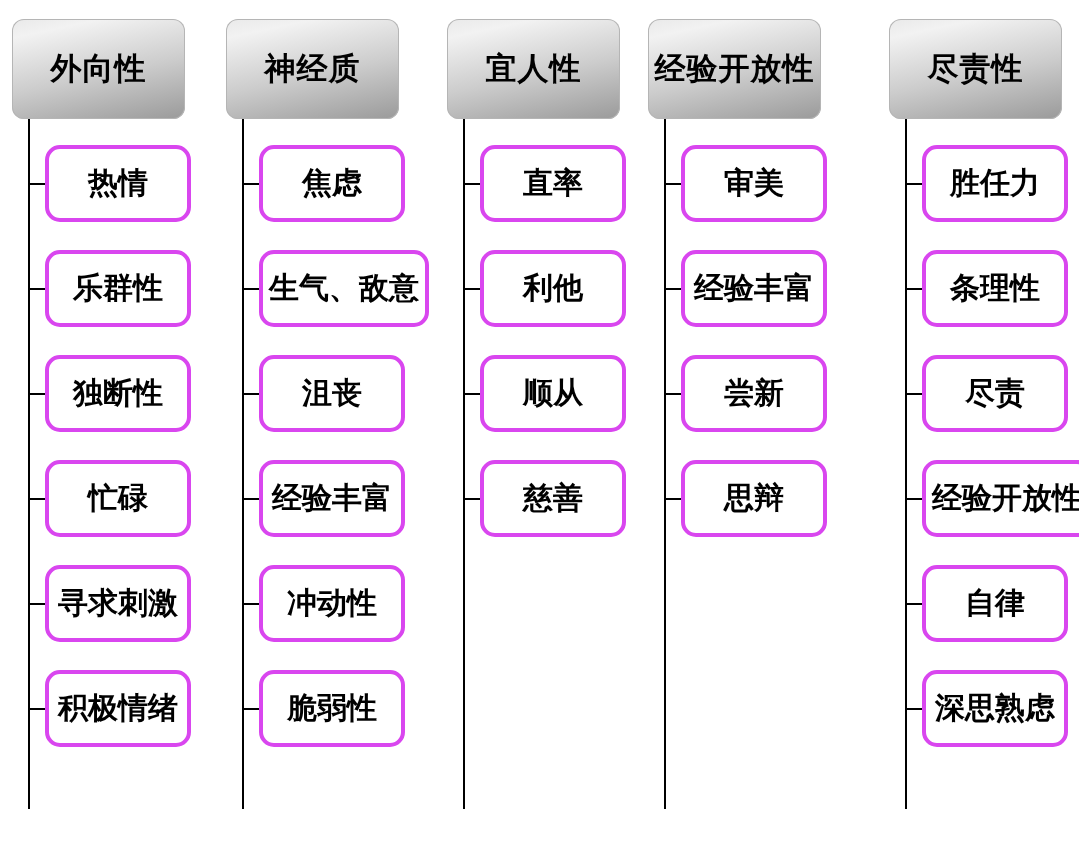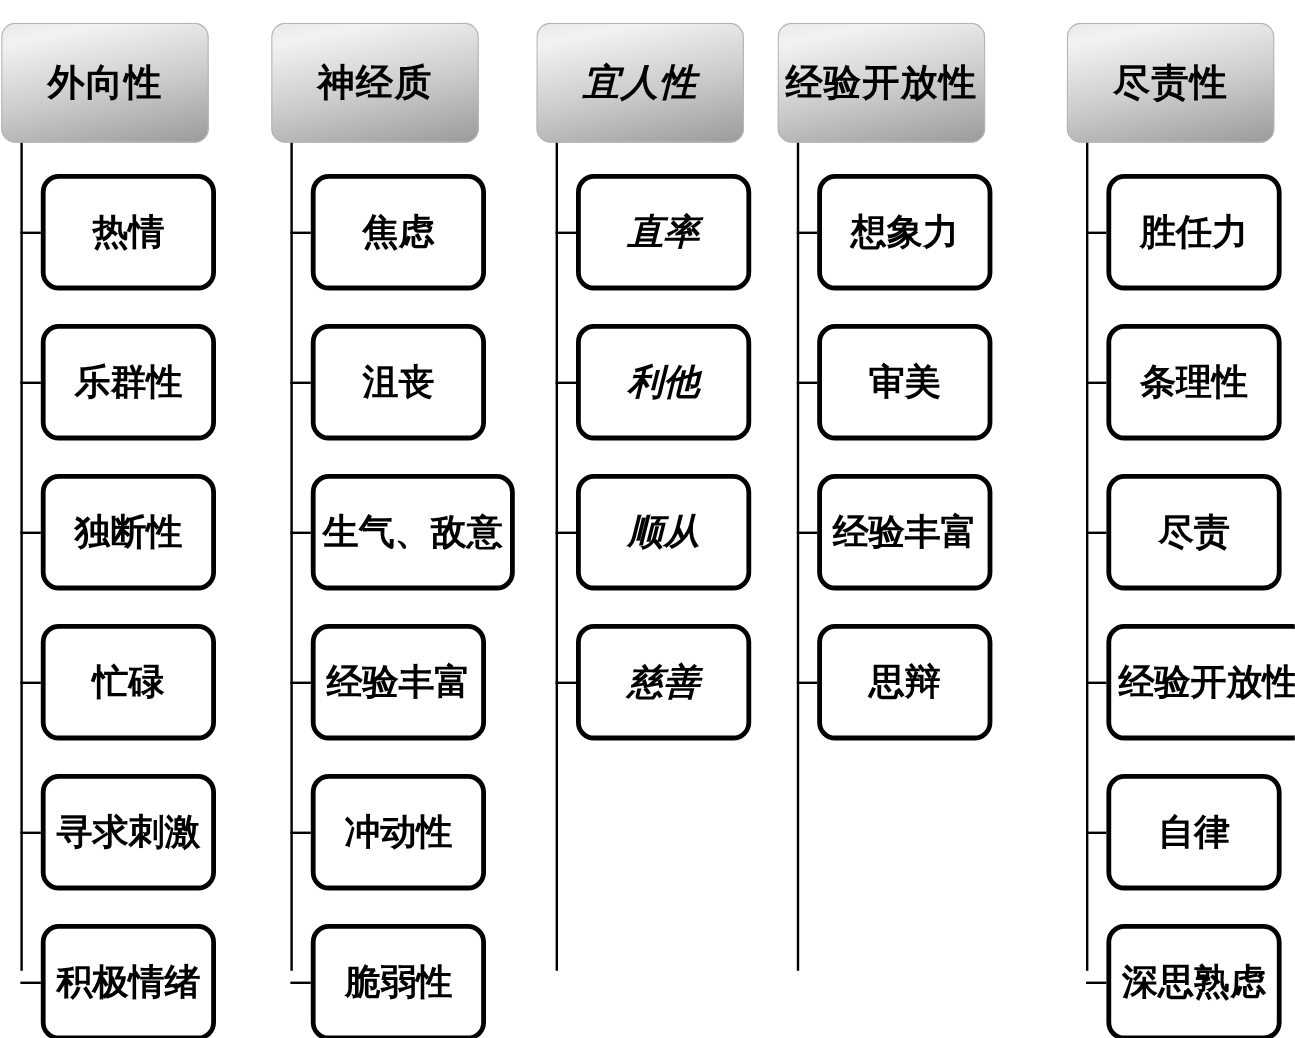--- a/index.html
+++ b/index.html
@@ -19,23 +19,23 @@
     width: 1079px;
     height: 865px;
     background: #ffffff;
   }
   .column {
     position: absolute;
     top: 0;
     width: 200px;
     height: 865px;
   }
-  .column:nth-child(1) { left: 1px; }
+  .column:nth-child(1) { left: 12px; }
   .column:nth-child(2) { left: 226px; }
-  .column:nth-child(3) { left: 447px; font-style: italic; }
+  .column:nth-child(3) { left: 447px; }
   .column:nth-child(4) { left: 648px; }
   .column:nth-child(5) { left: 889px; }
 
   .cat-header {
     position: absolute;
     top: 19px;
     left: 0;
     width: 173px;
     height: 100px;
     border-radius: 12px;
@@ -63,23 +63,23 @@
     left: 33px;
     display: flex;
     flex-direction: column;
     gap: 28px;
     align-items: flex-start;
   }
   .facet-box {
     position: relative;
     box-sizing: border-box;
     min-width: 146px;
-    height: 97px;
+    height: 77px;
     padding: 0 6px;
-    border: 4px solid #000000;
+    border: 4px solid #d946ef;
     border-radius: 15px;
     background: #ffffff;
     display: flex;
     align-items: center;
     justify-content: center;
     font-size: 30px;
     font-weight: bold;
     white-space: nowrap;
   }
   .facet-box::before {
@@ -109,22 +109,22 @@
       <div class="facet-box">寻求刺激</div>
       <div class="facet-box">积极情绪</div>
     </div>
   </div>
 
   <div class="column">
     <div class="cat-header">神经质</div>
     <div class="vline"></div>
     <div class="items">
       <div class="facet-box">焦虑</div>
+      <div class="facet-box">生气、敌意</div>
       <div class="facet-box">沮丧</div>
-      <div class="facet-box">生气、敌意</div>
       <div class="facet-box">经验丰富</div>
       <div class="facet-box">冲动性</div>
       <div class="facet-box">脆弱性</div>
     </div>
   </div>
 
   <div class="column">
     <div class="cat-header">宜人性</div>
     <div class="vline"></div>
     <div class="items">
@@ -132,23 +132,23 @@
       <div class="facet-box">利他</div>
       <div class="facet-box">顺从</div>
       <div class="facet-box">慈善</div>
     </div>
   </div>
 
   <div class="column">
     <div class="cat-header">经验开放性</div>
     <div class="vline"></div>
     <div class="items">
-      <div class="facet-box">想象力</div>
       <div class="facet-box">审美</div>
       <div class="facet-box">经验丰富</div>
+      <div class="facet-box">尝新</div>
       <div class="facet-box">思辩</div>
     </div>
   </div>
 
   <div class="column">
     <div class="cat-header">尽责性</div>
     <div class="vline"></div>
     <div class="items">
       <div class="facet-box">胜任力</div>
       <div class="facet-box">条理性</div>

